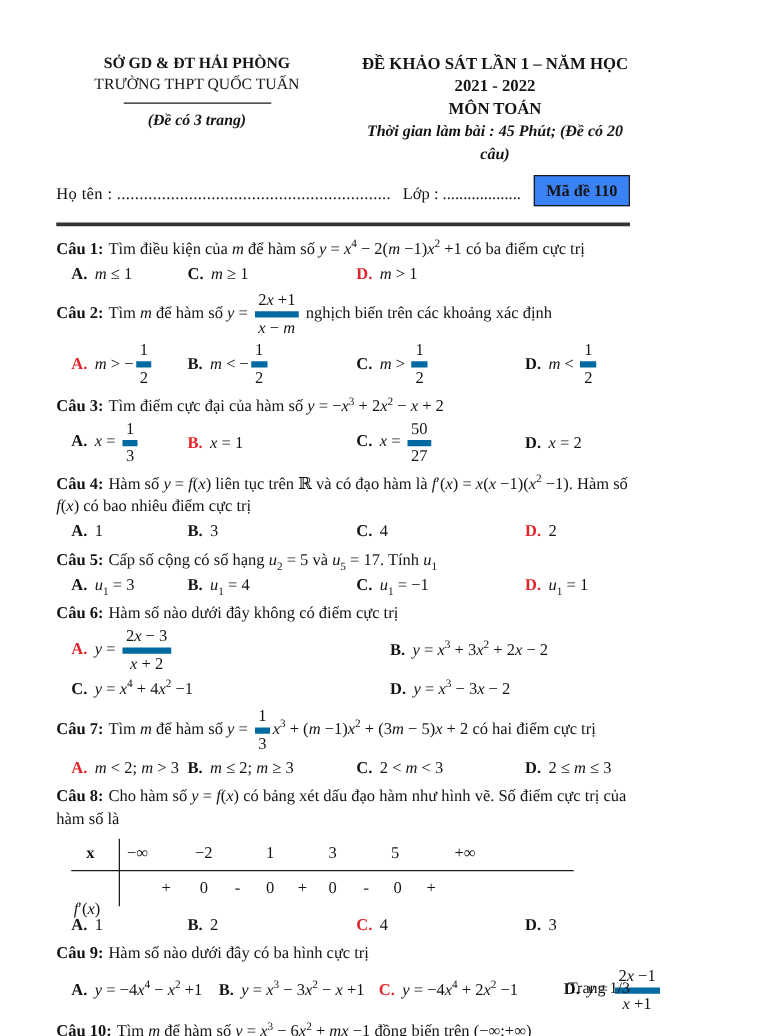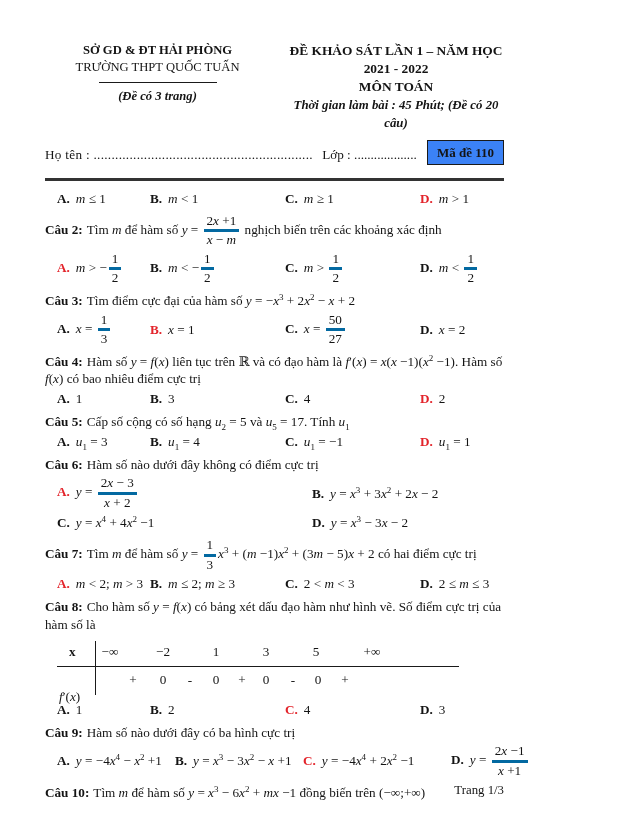--- a/index.html
+++ b/index.html
@@ -30,21 +30,21 @@
   .thick-rule{height:3px; background:#333; margin:2px 0 9px;}
   
   .q{margin-bottom:5px;}
   .q-text{margin:0 0 2px 0;}
   .q-label{font-weight:bold; margin-right:4px;}
   .math{white-space:nowrap;}
   .math i{font-style:italic;}
   sup{font-size:9px; line-height:0;}
   sub{font-size:9px; line-height:0;}
   .frac{display:inline-block; vertical-align:middle; text-align:center; margin:1px 2px; line-height:1.1;}
-  .fnum{display:block; padding:0 3px 1px; border-bottom:3px solid #0369a1;}
+  .fnum{display:block; padding:0 3px 1px; border-bottom:5px solid #0369a1;}
   .fden{display:block; padding:1px 3px 0;}
   .opts{display:grid; padding-left:12px; align-items:center; margin:2px 0 3px;}
   .opts.cols-std{grid-template-columns:93px 135px 135px auto;}
   .opts.cols-inline{grid-template-columns:118px 128px 148px auto;}
   .opts.cols-two{grid-template-columns:255px auto; row-gap:3px;}
   .opt{white-space:nowrap;}
   .opt-label{font-weight:bold; margin-right:6px;}
   .opt-label.correct{color:#e3242b;}
   
   .sign-table{position:relative; width:402px; height:58px; margin:5px 0 4px 12px;}
@@ -83,23 +83,23 @@
     <span class="info-name">Họ tên : .............................................................</span>
     <span class="info-class">Lớp : ...................</span>
     <span class="code-box">Mã đề 110</span>
   </div>
 
   <div class="thick-rule"></div>
 
   <div class="questions">
 
     <div class="q">
+      <p class="q-text"><b class="q-label">Câu 1:</b><span>Tìm điều kiện của <span class="math"><i>m</i></span> để hàm số <span class="math"><i>y</i> = <i>x</i><sup>4</sup> − 2(<i>m</i> −1)<i>x</i><sup>2</sup> +1</span> có ba điểm cực trị</span></p>
       <div class="opts cols-std">
         <span class="opt"><b class="opt-label">A.</b><span class="opt-text"><span class="math"><i>m</i> ≤ 1</span></span></span>
-        <span class="opt"><b class="opt-label">B.</b><span class="opt-text"><span class="math"><i>m</i> &lt; 1</span></span></span>
         <span class="opt"><b class="opt-label">C.</b><span class="opt-text"><span class="math"><i>m</i> ≥ 1</span></span></span>
         <span class="opt"><b class="opt-label correct">D.</b><span class="opt-text"><span class="math"><i>m</i> &gt; 1</span></span></span>
       </div>
     </div>
 
     <div class="q">
       <p class="q-text"><b class="q-label">Câu 2:</b><span>Tìm <span class="math"><i>m</i></span> để hàm số <span class="math"><i>y</i> = <span class="frac"><span class="fnum">2<i>x</i> +1</span><span class="fden"><i>x</i> − <i>m</i></span></span></span> nghịch biến trên các khoảng xác định</span></p>
       <div class="opts cols-std">
         <span class="opt"><b class="opt-label correct">A.</b><span class="opt-text"><span class="math"><i>m</i> &gt; −<span class="frac"><span class="fnum">1</span><span class="fden">2</span></span></span></span></span>
         <span class="opt"><b class="opt-label">B.</b><span class="opt-text"><span class="math"><i>m</i> &lt; −<span class="frac"><span class="fnum">1</span><span class="fden">2</span></span></span></span></span>

